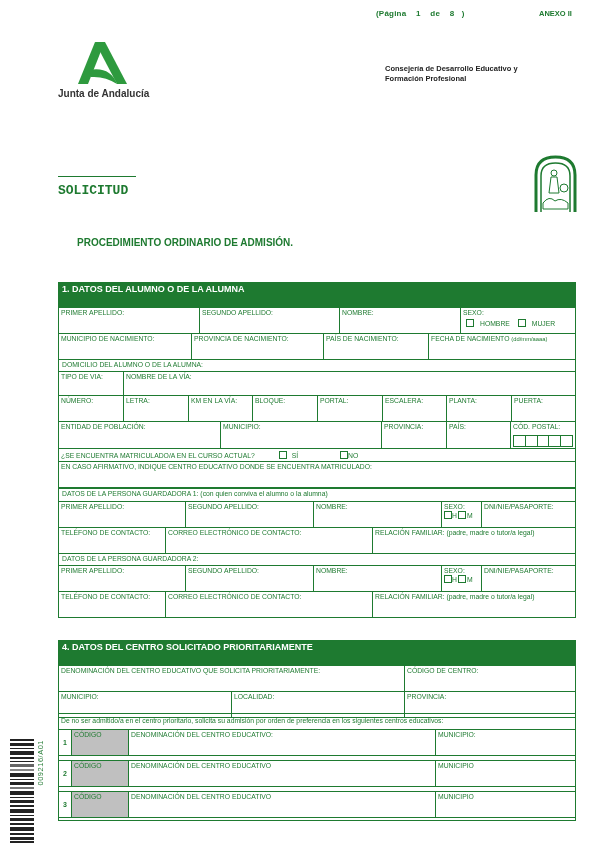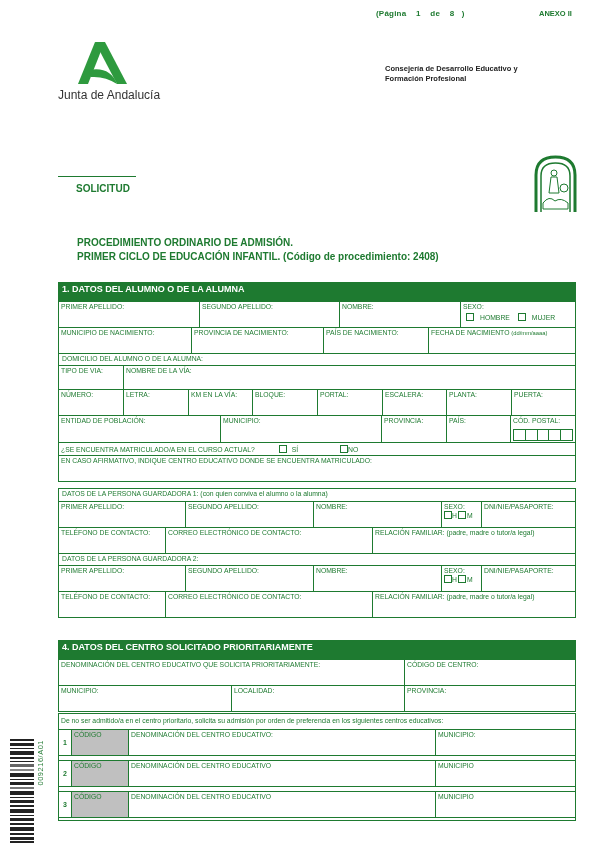--- a/index.html
+++ b/index.html
@@ -6,34 +6,34 @@
   html, body { width: 612px; height: 865px; background: #ffffff; overflow: hidden; }
   body { position: relative; font-family: "Liberation Sans", sans-serif; color: #1e7a30; }
 
   .abs { position: absolute; }
   .green { color: #1e7a30; }
 
   #page-num { left: 376px; top: 9px; font-size: 8px; font-weight: bold; letter-spacing: 0.2px; white-space: pre; text-align: center; }
   #anexo { left: 539px; top: 9px; font-size: 7.5px; font-weight: bold; }
 
   #logo { left: 55px; top: 40px; width: 110px; height: 65px; }
-  #logo-text { left: 58px; top: 88px; font-size: 12px; color: #333; font-weight: normal; text-align: center; }
+  #logo-text { left: 58px; top: 88px; font-size: 10px; color: #333; font-weight: bold; text-align: center; }
 
   #consejeria { left: 385px; top: 64px; font-size: 7.5px; line-height: 10px; color: #222; font-weight: bold; width: 170px; }
 
   #solicitud-rule { left: 58px; top: 176px; width: 78px; height: 1px; background: #1e7a30; }
-  #solicitud { left: 76px; top: 183px; font-size: 10px; font-weight: bold; }
+  #solicitud { left: 58px; top: 183px; font-size: 13px; font-weight: bold; font-family: Liberation Mono, monospace; }
 
   #crest { left: 533px; top: 155px; width: 45px; height: 57px; }
 
   #proc-title { left: 58px; top: 236px; font-size: 10px; font-weight: bold; line-height: 14px; margin-left: 19px; }
 
   
   .form { position: absolute; left: 58px; width: 518px; border: 1px solid #1e7a30; }
-  .sec-head { background: #1e7a30; color: #fff; font-weight: bold; font-size: 9px; padding: 1px 3px; height: 18px; line-height: 11px; }
+  .sec-head { background: #1e7a30; color: #fff; font-weight: bold; font-size: 9px; padding: 1px 3px; height: 24px; line-height: 11px; }
   .row { display: flex; border-top: 1px solid #1e7a30; }
   .row:first-of-type { border-top: none; }
   .cell { border-left: 1px solid #1e7a30; font-size: 6.8px; padding: 1px 2px; line-height: 8px; position: relative; }
   .cell:first-child { border-left: none; }
   .chk { display: inline-block; width: 8px; height: 8px; border: 1px solid #1e7a30; vertical-align: -1px; margin-right: 2px; background: #fff; }
   .sub-gap { height: 5px; border-top: 1px solid #1e7a30; }
   .cp-boxes { position: absolute; left: 2px; right: 2px; bottom: 1px; height: 12px; display: flex; }
   .cp-boxes span { flex: 1; border: 1px solid #1e7a30; border-right: none; }
   .cp-boxes span:last-child { border-right: 1px solid #1e7a30; }
   .gray { background: #c0c0c0; }
@@ -67,21 +67,20 @@
   <path d="M3,57 L3,20 Q3,2 22.5,2 Q42,2 42,20 L42,57" fill="none" stroke="#1e7a30" stroke-width="3"></path>
   <path d="M8,57 L8,21 Q8,8 22.5,8 Q37,8 37,21 L37,57" fill="none" stroke="#1e7a30" stroke-width="1.5"></path>
   <circle cx="21" cy="18" r="3" fill="none" stroke="#1e7a30" stroke-width="1"></circle>
   <path d="M18,22 L16,38 M24,22 L26,38 M18,22 L24,22 M16,38 L26,38" stroke="#1e7a30" stroke-width="1" fill="none"></path>
   <circle cx="31" cy="33" r="4" fill="none" stroke="#1e7a30" stroke-width="1"></circle>
   <path d="M10,48 Q16,40 22,46 Q28,42 35,48 L35,54 L10,54 Z" fill="none" stroke="#1e7a30" stroke-width="1"></path>
 </svg>
 
 <div id="proc-title" class="abs green">
   <div>PROCEDIMIENTO ORDINARIO DE ADMISIÓN.</div>
-  <div>PRIMER CICLO DE EDUCACIÓN INFANTIL. (Código de procedimiento: 2408)</div>
 </div>
 
 <div class="form" style="top:282px;">
   <div class="sec-head">1. DATOS DEL ALUMNO O  DE LA ALUMNA</div>
   <div class="row" style="height:26px;">
     <div class="cell" style="width:140px;"><span>PRIMER APELLIDO:</span></div>
     <div class="cell" style="width:140px;"><span>SEGUNDO APELLIDO:</span></div>
     <div class="cell" style="width:121px;"><span>NOMBRE:</span></div>
     <div class="cell" style="flex:1;">
       <div>SEXO:</div>

